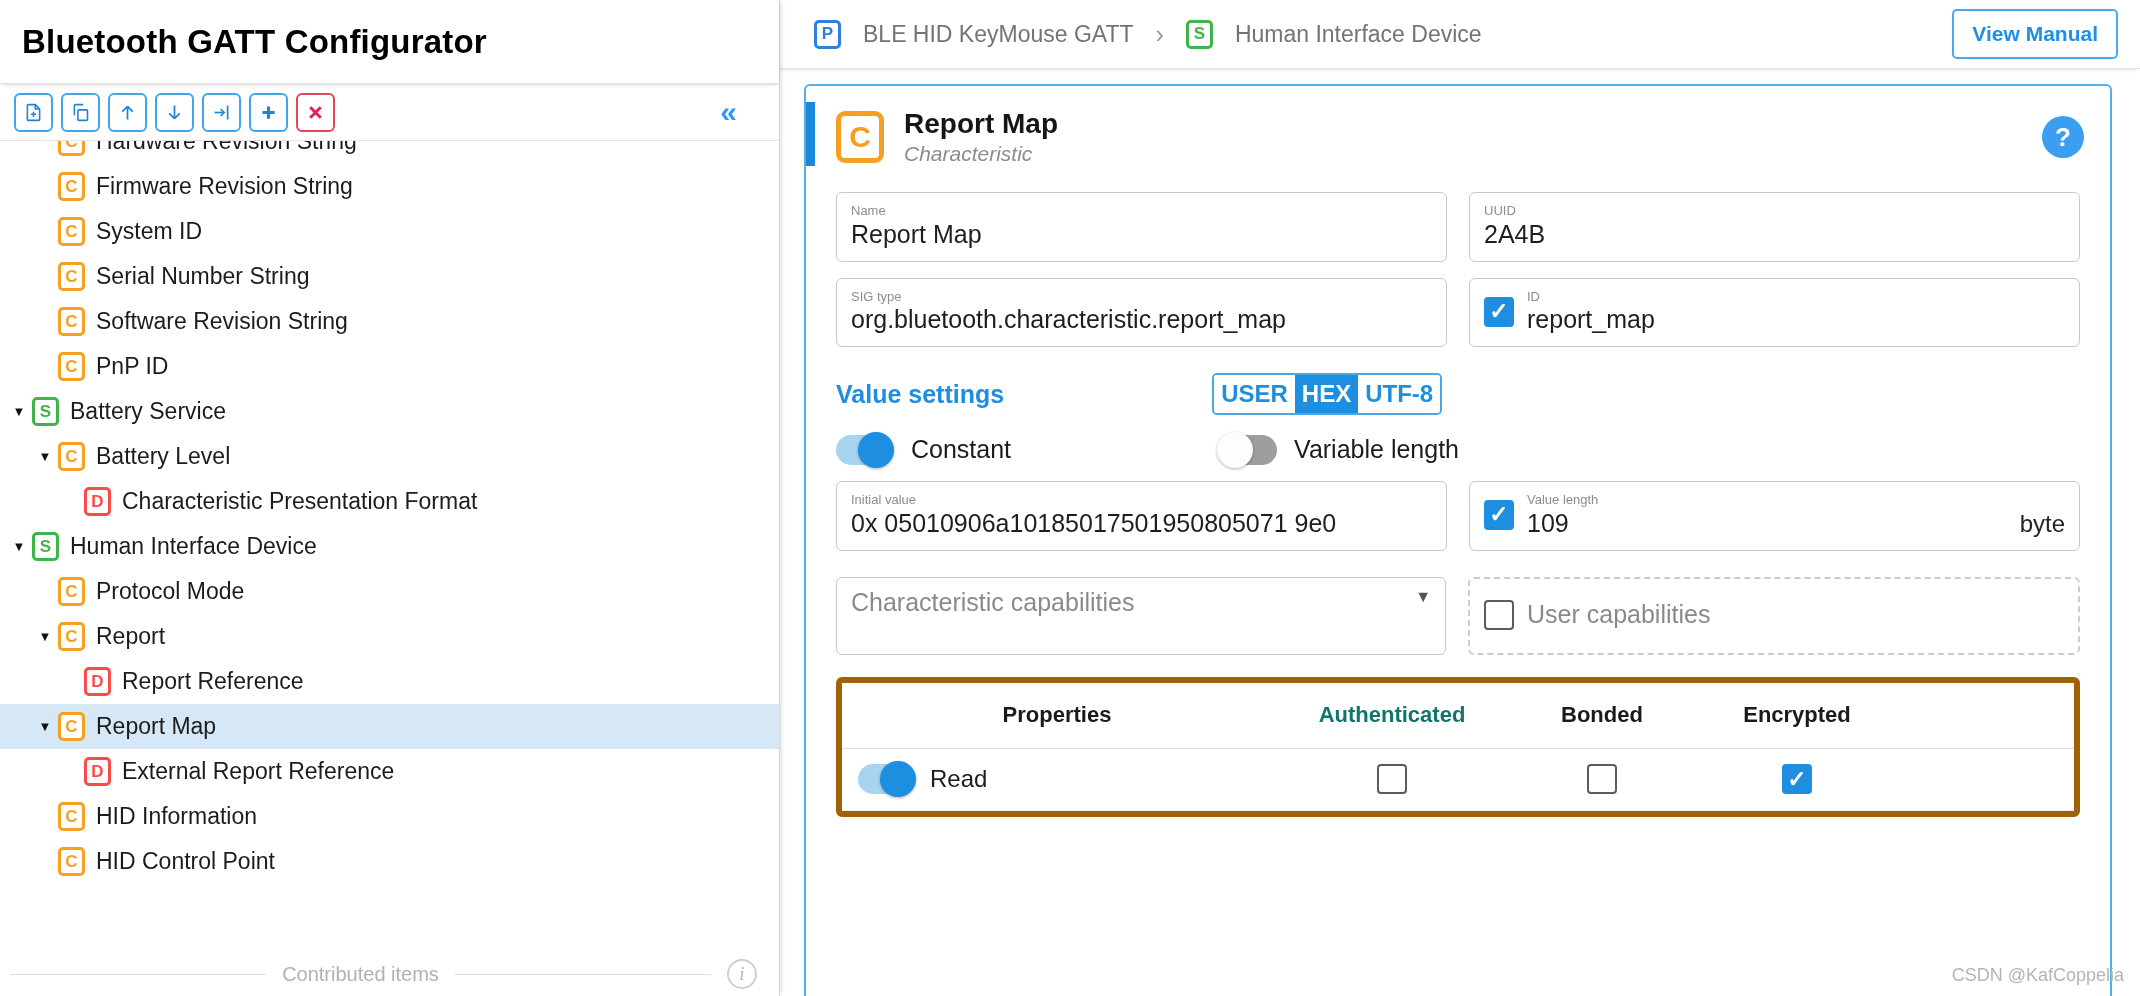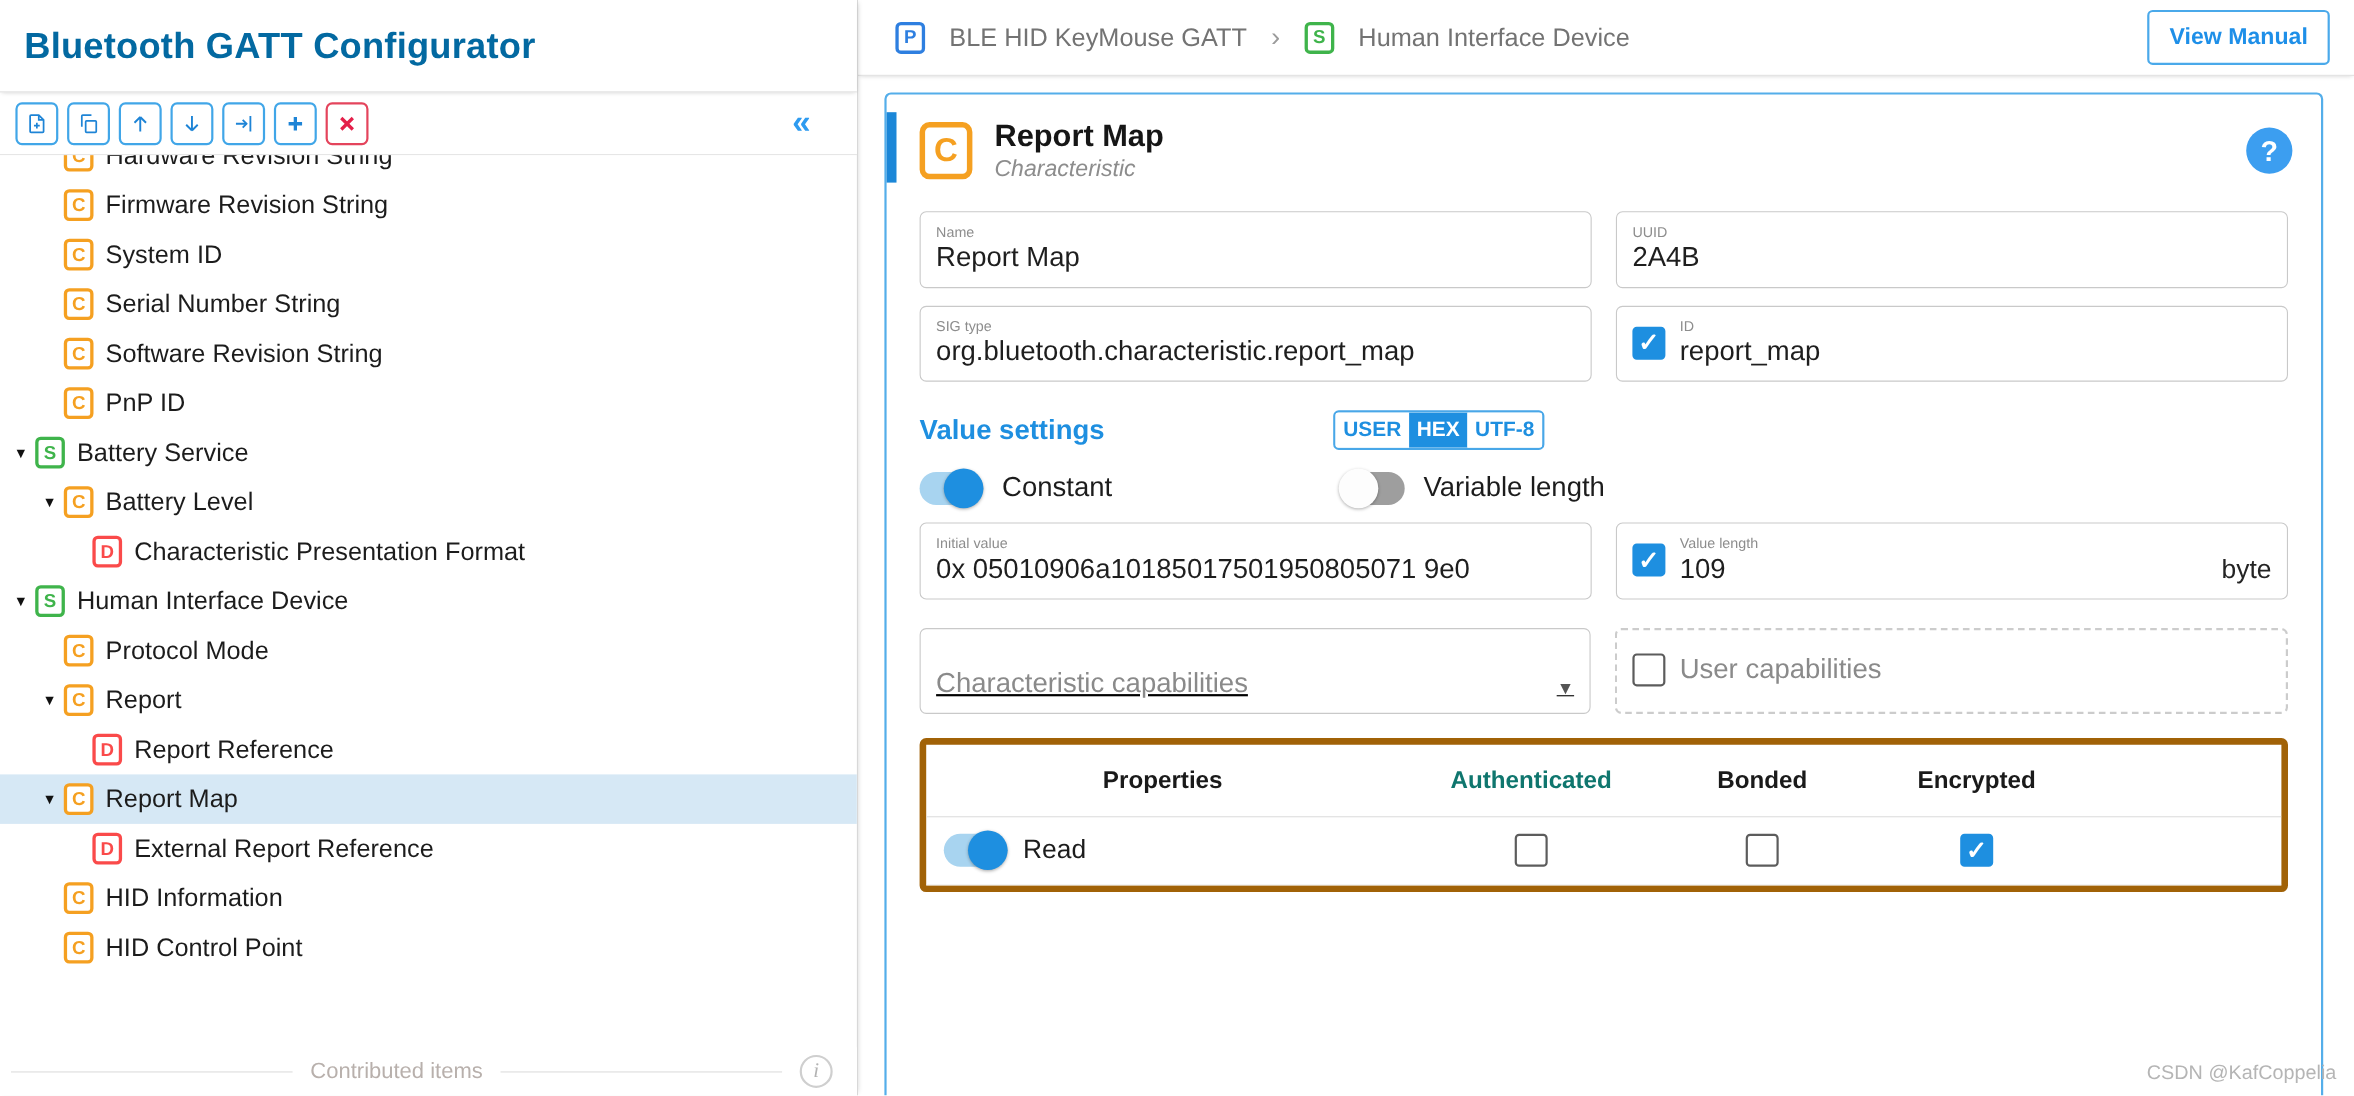--- a/index.html
+++ b/index.html
@@ -23,21 +23,21 @@
   }
   #app-title-bar {
     height: 84px; flex: 0 0 84px;
     display: flex; align-items: center;
     padding-left: 22px;
     background: #fff;
     border-bottom: 1px solid #e2e2e2;
     box-shadow: 0 2px 4px -2px rgba(0,0,0,.25);
     position: relative; z-index: 3;
   }
-  #app-title { font-size: 33px; font-weight: bold; color: #0369a1; letter-spacing: .2px; }
+  #app-title { font-size: 33px; font-weight: bold; color: #000000; letter-spacing: .2px; }
 
   #tree-toolbar {
     height: 57px; flex: 0 0 57px;
     display: flex; align-items: center;
     padding: 0 14px;
     background: #fff;
     border-bottom: 1px solid #e6e6e6;
     position: relative; z-index: 2;
   }
   .tool-btn {
@@ -198,21 +198,21 @@
   }
 
   #value-settings-block { padding: 26px 30px 0 30px; }
   #value-settings-head { display: flex; align-items: center; }
   #value-settings-title { font-size: 25px; font-weight: bold; color: #1e8fe0; }
   #format-toggle {
     margin-left: 208px;
     display: flex; border: 2px solid #49a7e8; border-radius: 5px; overflow: hidden;
   }
   .fmt-seg {
-    padding: 5px 7px; font-size: 19px; font-weight: bold;
+    padding: 5px 7px; font-size: 24px; font-weight: bold;
     color: #1e8fe0; background: #fff; cursor: pointer; line-height: 1.15;
   }
   .fmt-seg.active { background: #1e8fe0; color: #fff; }
 
   #toggles-row { display: flex; margin-top: 20px; }
   .toggle-item { display: flex; align-items: flex-start; }
   .toggle-item.right { margin-left: 208px; }
   .switch {
     width: 58px; height: 30px; border-radius: 16px;
     background: #a8d4f0; position: relative; margin-right: 17px; cursor: pointer;
@@ -506,21 +506,21 @@
             <div class="checkbox checked"></div>
             <div class="field-inner">
               <div class="field-label">Value length</div>
               <div class="field-value">109</div>
             </div>
             <div class="field-unit">byte</div>
           </div>
         </div>
 
         <div class="field-row" style="margin-top:26px;">
-          <div class="field-box" style="align-items:flex-end;min-height:78px;text-decoration:underline;">
+          <div class="field-box" style="align-items:flex-start;min-height:78px;">
             <div class="field-inner">
               <div style="font-size:25px;color:#8a8a8a;">Characteristic capabilities</div>
             </div>
             <div style="color:#555;font-size:16px;padding-left:10px;">▼</div>
           </div>
           <div class="field-box dashed" style="min-height:78px;">
             <div class="checkbox" style="margin-top:0;"></div>
             <div style="font-size:25px;color:#8a8a8a;">User capabilities</div>
           </div>
         </div>

